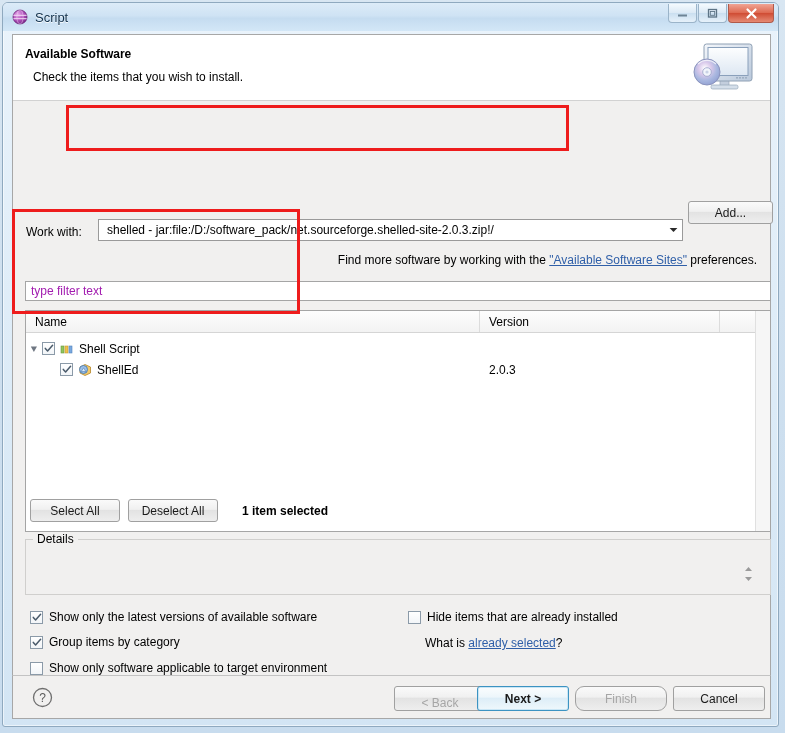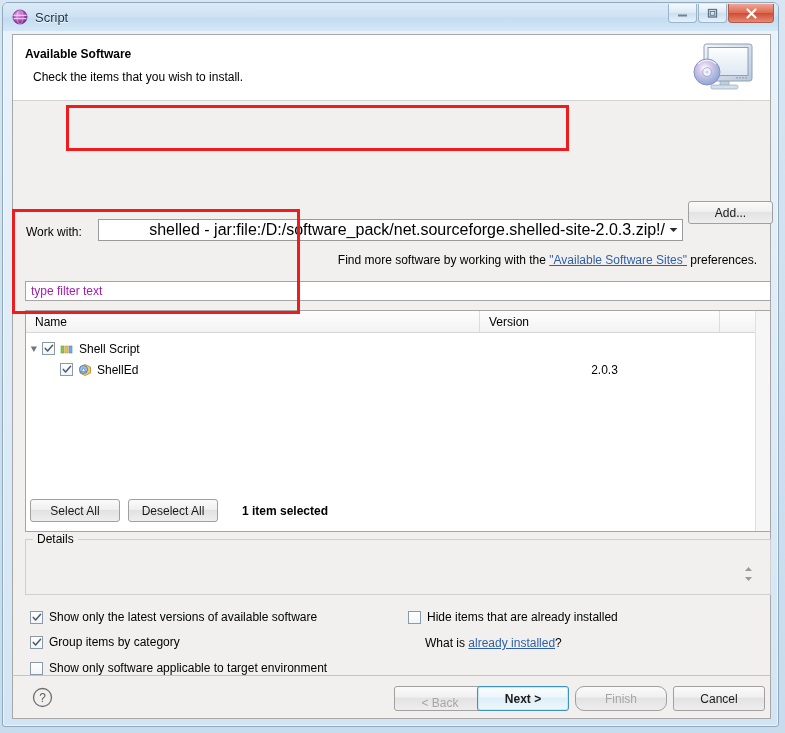--- a/index.html
+++ b/index.html
@@ -146,25 +146,24 @@
     width: 585px;
     height: 22px;
     border: 1px solid #9a9a9a;
     background: #ffffff;
     box-sizing: border-box;
     display: flex;
     align-items: center;
   }
   .combo-text {
     flex: 1;
-    padding-left: 16px;
-    font-size: 16px;
+    padding-left: 8px;
+    font-size: 12px;
     white-space: nowrap;
     overflow: hidden;
-    text-align: right;
   }
   .combo-arrow {
     width: 17px;
     height: 20px;
     display: flex;
     align-items: center;
     justify-content: center;
     flex: 0 0 17px;
   }
   .btn {
@@ -248,21 +247,20 @@
   .th.c1 { width: 454px; }
   .th.c2 { width: 240px; }
   .th.c3 { width: 50px; border-right: none; }
 
   .tree-body { position: relative; }
   .trow {
     display: flex;
     align-items: center;
     height: 21px;
     font-size: 12px;
-    text-align: center;
   }
   .trow .namecell {
     display: flex;
     align-items: center;
     width: 454px;
     box-sizing: border-box;
   }
   .trow .vercell {
     width: 240px;
     padding-left: 9px;
@@ -650,21 +648,21 @@
           </span>
           <span>Contact all update sites during install to find required software</span>
         </div>
 
         <div class="opt opt5">
           <span class="cbx"></span>
           <span>Hide items that are already installed</span>
         </div>
 
         <div class="whatis">
-          <span>What is </span><a class="link" href="#">already installed</a><span>?</span>
+          <span>What is </span><a class="link" href="#">already selected</a><span>?</span>
         </div>
 
       </div>
     </div>
 
     <div class="footer">
       <span class="help-icon">
         <svg width="21" height="21" viewBox="0 0 21 21">
           <circle cx="10.5" cy="10.5" r="9" fill="none" stroke="#6e6e6e" stroke-width="1.3"></circle>
           <text x="10.5" y="15" text-anchor="middle" font-family="Liberation Sans, sans-serif" font-size="12" fill="#5a5a5a">?</text>

